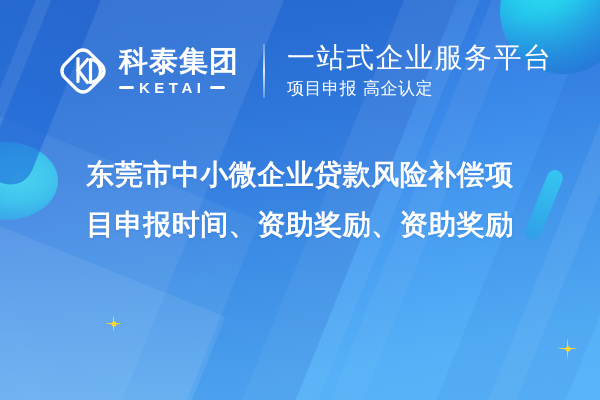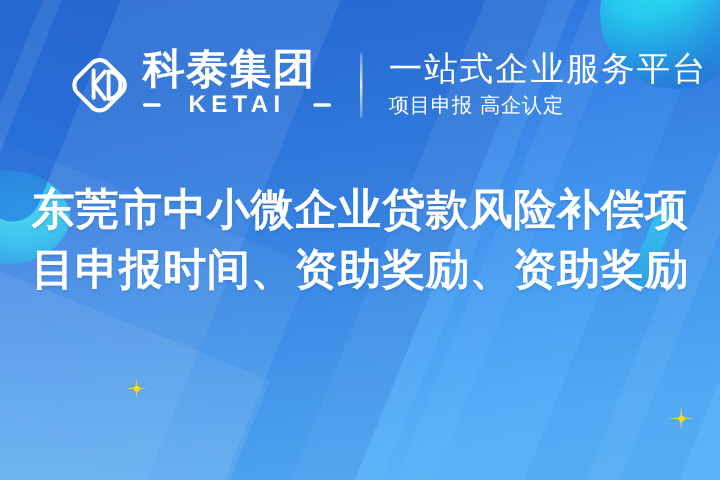--- a/index.html
+++ b/index.html
@@ -104,29 +104,29 @@
     display:flex;align-items:center;
   }
   #logo-block{
     display:flex;align-items:center;margin-left:56px;
   }
   #logo-mark{
     width:54px;height:54px;position:relative;flex:0 0 auto;margin-right:9px;
   }
   #logo-wordmark{display:flex;flex-direction:column;justify-content:center;}
   #logo-cn{
-    color:#ffffff;font-size:35px;line-height:30px;font-weight:bold;
+    color:#ffffff;font-size:29px;line-height:30px;font-weight:bold;
     letter-spacing:1px;white-space:nowrap;
     font-family:"DejaVu Sans","Liberation Sans",sans-serif;
   }
   #logo-en-row{display:flex;align-items:center;margin-top:3px;}
   #logo-en-row .rule{height:3px;background:#fff;width:15px;border-radius:2px;}
   #logo-en{
-    color:#fff;font-size:20px;font-weight:bold;letter-spacing:4.5px;
-    margin:0 23px;white-space:nowrap;
+    color:#fff;font-size:15px;font-weight:bold;letter-spacing:4.5px;
+    margin:0 5px;white-space:nowrap;
   }
   #header-divider{
     width:2px;height:54px;margin-left:24px;
     background:linear-gradient(180deg,rgba(255,255,255,.25),rgba(255,255,255,.85),rgba(255,255,255,.25));
     flex:0 0 auto;
   }
   #slogan-block{margin-left:22px;display:flex;flex-direction:column;}
   #slogan-main{
     color:#fff;font-size:28px;line-height:30px;letter-spacing:1.5px;white-space:nowrap;
     font-family:"DejaVu Sans","Liberation Sans",sans-serif;
@@ -135,22 +135,22 @@
     color:#fff;font-size:17px;line-height:22px;margin-top:4px;letter-spacing:.5px;
     white-space:nowrap;font-family:"DejaVu Serif","Liberation Serif",serif;
   }
 
   
   #headline{
     position:absolute;left:0;top:150px;width:600px;
     text-align:center;color:#fff;
   }
   #headline .ln{
-    display:block;font-size:36px;line-height:50px;font-weight:bold;letter-spacing:.5px;
-    white-space:nowrap;font-family:Liberation Sans, sans-serif;
+    display:block;font-size:28px;line-height:50px;font-weight:bold;letter-spacing:.5px;
+    white-space:nowrap;font-family:Liberation Serif, serif;
     text-shadow:0 1px 2px rgba(20,70,160,.18);
   }
 </style>
 </head>
 <body>
 
 <div id="banner">
 
   <div class="deco wash-a"></div>
   <div class="deco wash-b"></div>

